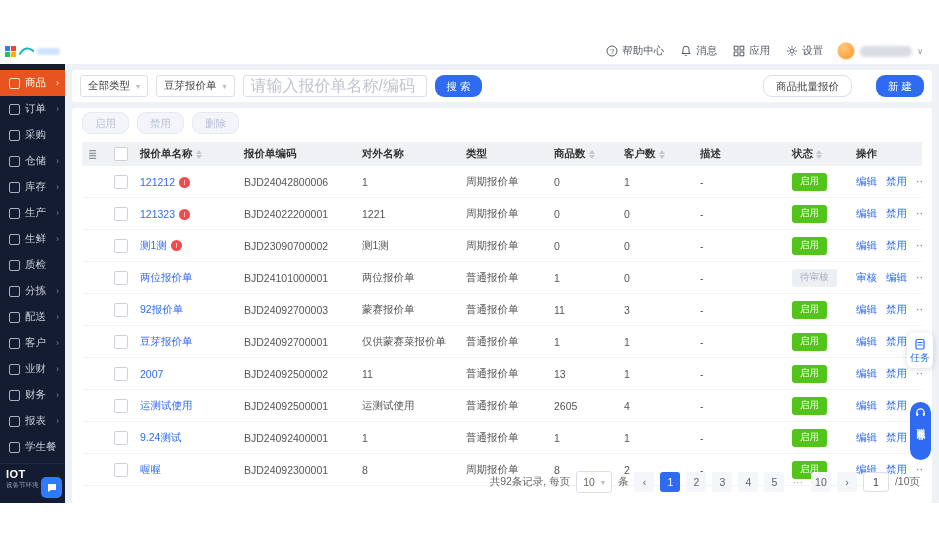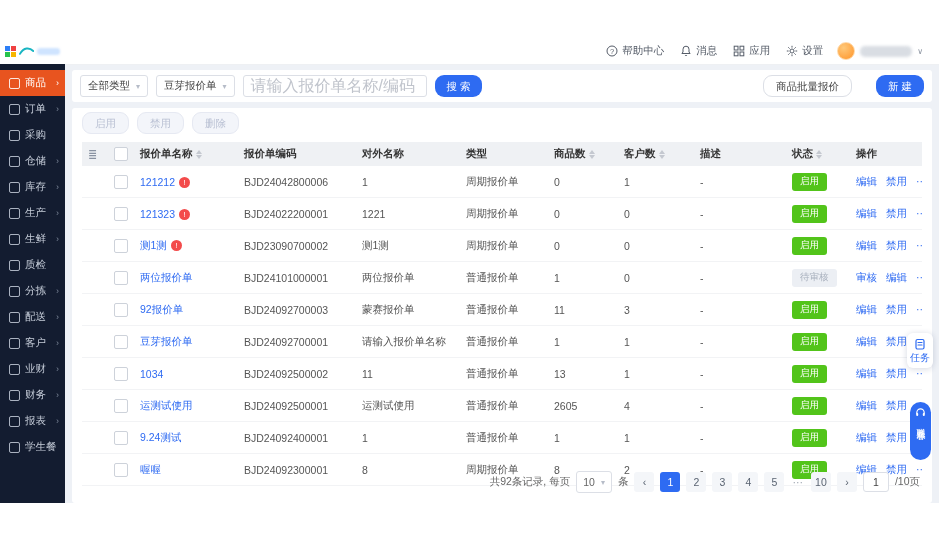--- a/index.html
+++ b/index.html
@@ -170,20 +170,29 @@
         <div class="menu-item">
           <span class="mi-icon"></span>
           <span>报表</span>
           <span class="chev">›</span>
         </div>
         <div class="menu-item">
           <span class="mi-icon"></span>
           <span>学生餐</span>
         </div>
       </nav>
+    <div class="iot">
+      <div class="iot-title">IOT</div>
+      <div class="iot-sub">设备节环境</div>
+      <div class="iot-chat">
+        <svg width="12" height="12" viewBox="0 0 12 12">
+            <path d="M2 2h8v6H5L2 10z" fill="#fff"></path>
+          </svg>
+      </div>
+    </div>
   </aside>
 
   <header class="header">
     <div class="header-right" id="header-actions">
         <div class="h-item">
           <span>
             <svg width="12" height="12" viewBox="0 0 12 12">
               <circle cx="6" cy="6" r="5" fill="none" stroke="currentColor"></circle>
               <text x="6" y="8.6" font-size="7.5" text-anchor="middle" fill="currentColor">?</text>
             </svg>
@@ -362,32 +371,32 @@
               <td>3</td>
               <td>-</td>
               <td><span class="status">启用</span></td>
               <td class="ops"><span class="link">编辑</span><span class="link">禁用</span><span class="link">···</span></td>
             </tr>
             <tr>
               <td></td>
               <td><span class="checkbox"></span></td>
               <td><a class="link">豆芽报价单</a></td>
               <td>BJD24092700001</td>
-              <td>请输入报价单名称</td>
-              <td>普通报价单</td>
-              <td>1</td>
-              <td>1</td>
-              <td>-</td>
-              <td><span class="status">启用</span></td>
-              <td class="ops"><span class="link">编辑</span><span class="link">禁用</span><span class="link">···</span></td>
-            </tr>
-            <tr>
-              <td></td>
-              <td><span class="checkbox"></span></td>
-              <td><a class="link">1034</a></td>
+              <td>仅供蒙赛菜报价单</td>
+              <td>普通报价单</td>
+              <td>1</td>
+              <td>1</td>
+              <td>-</td>
+              <td><span class="status">启用</span></td>
+              <td class="ops"><span class="link">编辑</span><span class="link">禁用</span><span class="link">···</span></td>
+            </tr>
+            <tr>
+              <td></td>
+              <td><span class="checkbox"></span></td>
+              <td><a class="link">2007</a></td>
               <td>BJD24092500002</td>
               <td>11</td>
               <td>普通报价单</td>
               <td>13</td>
               <td>1</td>
               <td>-</td>
               <td><span class="status">启用</span></td>
               <td class="ops"><span class="link">编辑</span><span class="link">禁用</span><span class="link">···</span></td>
             </tr>
             <tr>

